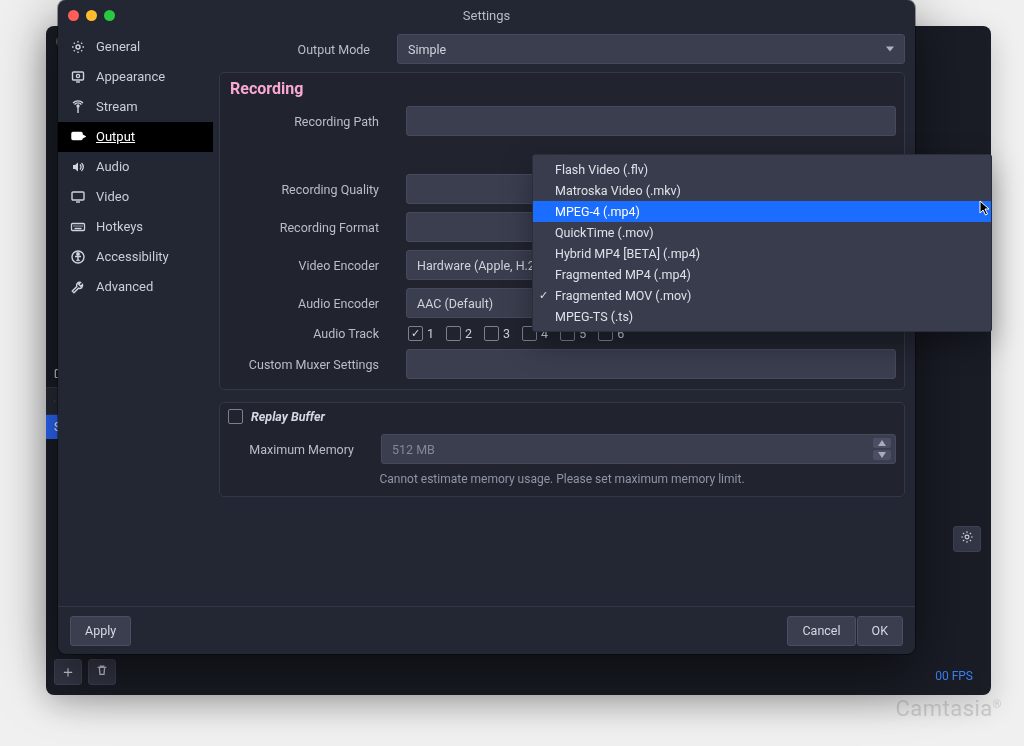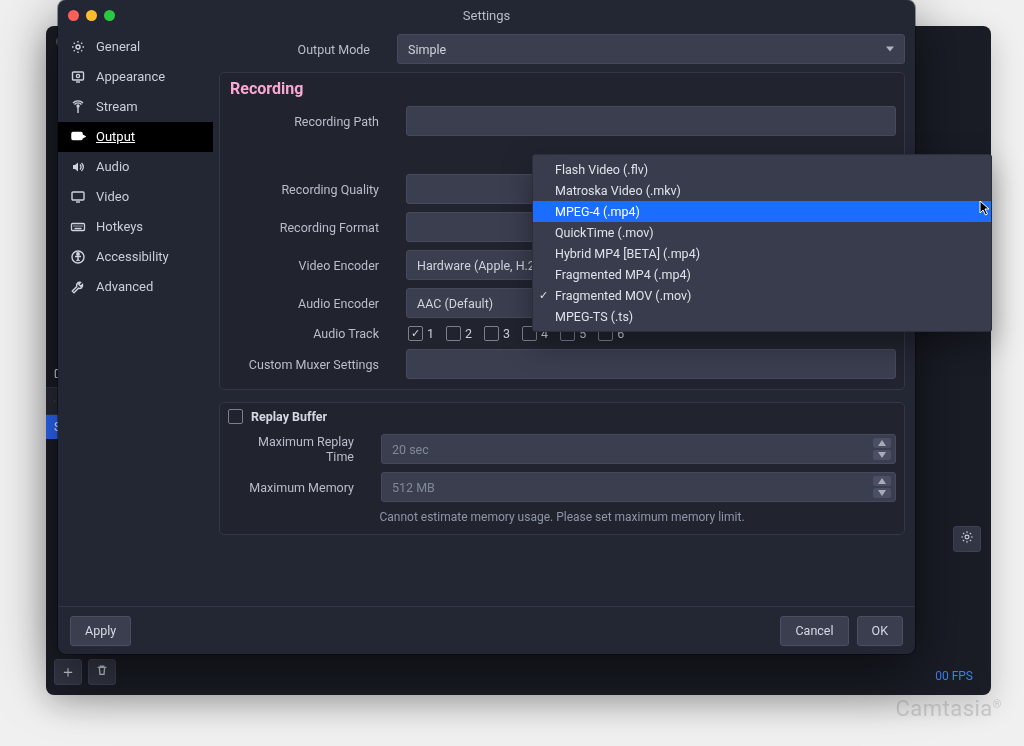--- a/index.html
+++ b/index.html
@@ -132,20 +132,21 @@
     margin-bottom:12px;
   }
   .section-head{
     font-size:16px; font-weight:700; color:#f9a8d4;
     margin: -2px 0 8px 2px;
   }
   .rb-head{
     display:flex; align-items:center; gap:8px;
     font-size:12.5px; font-weight:700; color:#d5d9e4;
     margin: -2px 0 10px 0px;
+    font-style: italic;
   }
   .info-line{
     text-align:center; font-size:12px; color:#8e95a7; margin-top:6px;
   }
 
   .select, .spinbox, .textbox{
     width:100%;
     height:30px;
     background:#3a3e4f;
     border:1px solid #454a5e;
@@ -188,21 +189,21 @@
   }
   .track-list{
     display:flex; align-items:center; gap:12px;
     padding-left:2px;
   }
   .track-item{display:flex; align-items:center; gap:4px; font-size:12.5px; color:#c9ced8;}
 
   .footer{
     height:48px; flex:none;
     border-top:1px solid #333747;
-    display:flex; align-items:center; gap:8px;
+    display:flex; align-items:center; gap:1px;
     padding: 0 12px;
   }
   .footer .spacer{flex:1;}
   .btn{
     height:30px; padding:0 14px;
     background:#3a3e4f; border:1px solid #4a4f63; border-radius:3px;
     color:#d5d9e4; font-size:12.5px;
     display:flex; align-items:center; justify-content:center;
     cursor:pointer;
   }
@@ -489,40 +490,20 @@
               </div>
             </div>
       </div>
 
       <div class="section">
         <div class="rb-head">
           <span class="chk"></span>
           <span>Replay Buffer</span>
         </div>
         <div class="row">
-              <div class="lbl" style="width:130px">Maximum Replay Time</div>
-          <div class="ctrl">
-                <div class="spinbox disabled">
-                  <span>20 sec</span>
-            <div class="spin-btns">
-                    <div>
-                      <svg viewBox="0 0 8 6">
-                        <path d="M0 6 4 0 8 6z" fill="#aab"></path>
-                      </svg>
-                    </div>
-                    <div>
-                      <svg viewBox="0 0 8 6">
-                        <path d="M0 0 4 6 8 0z" fill="#aab"></path>
-                      </svg>
-                    </div>
-                  </div>
-                </div>
-              </div>
-            </div>
-        <div class="row">
               <div class="lbl" style="width:130px">Maximum Memory</div>
           <div class="ctrl">
                 <div class="spinbox disabled">
                   <span>512 MB</span>
             <div class="spin-btns">
                     <div>
                       <svg viewBox="0 0 8 6">
                         <path d="M0 6 4 0 8 6z" fill="#aab"></path>
                       </svg>
                     </div>

